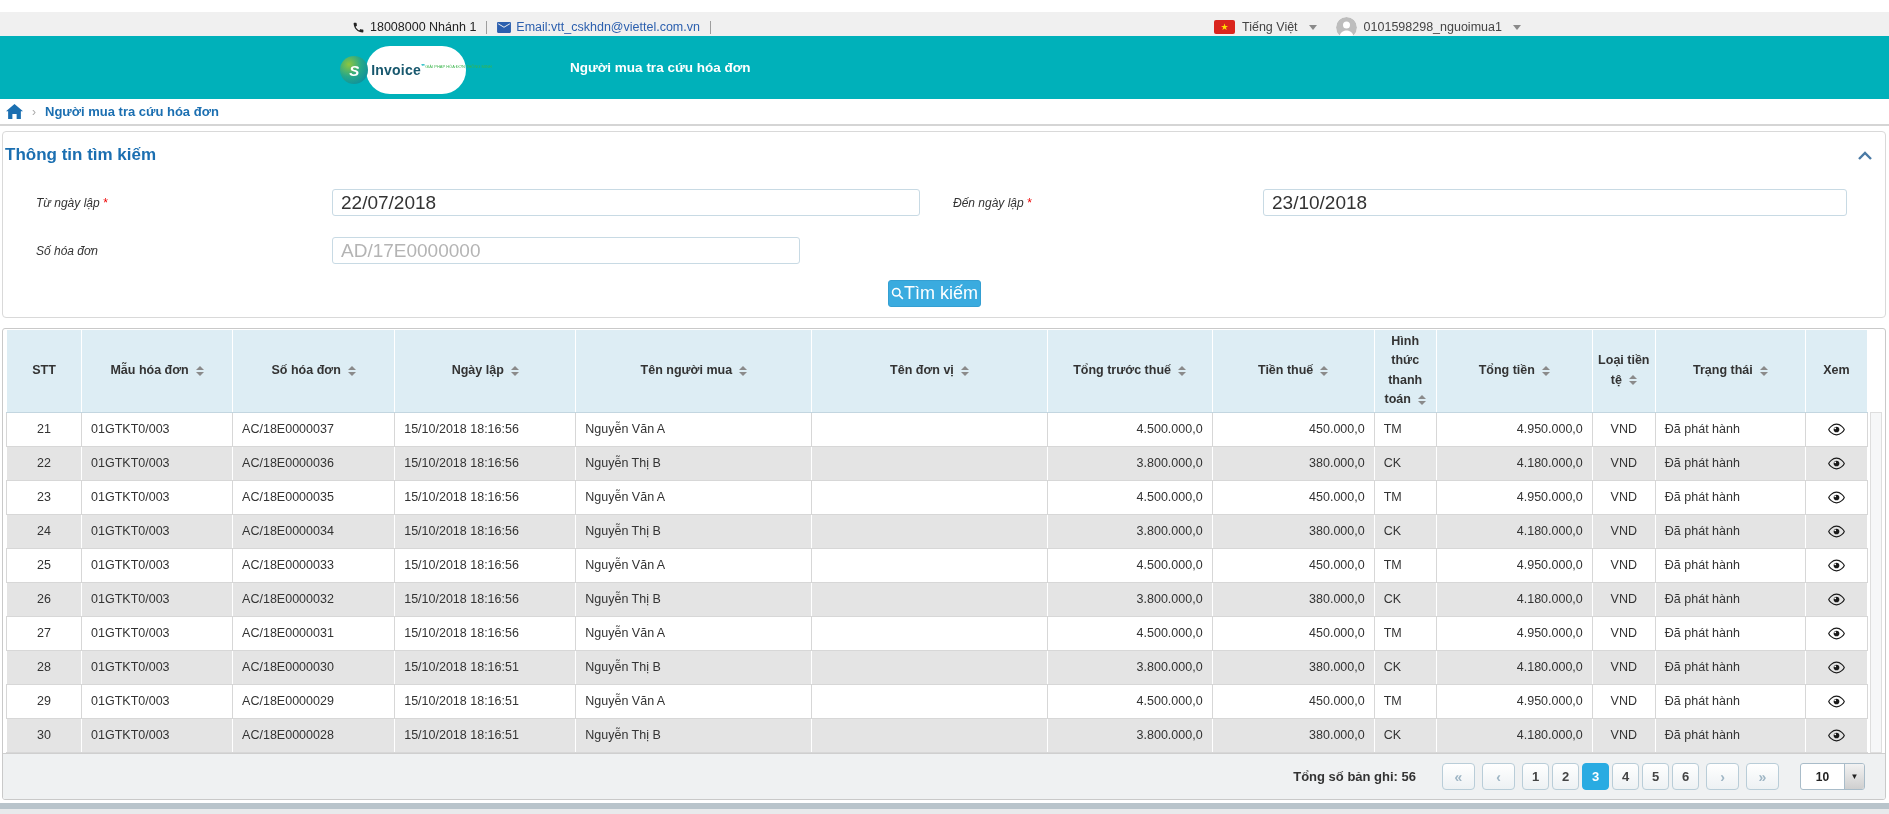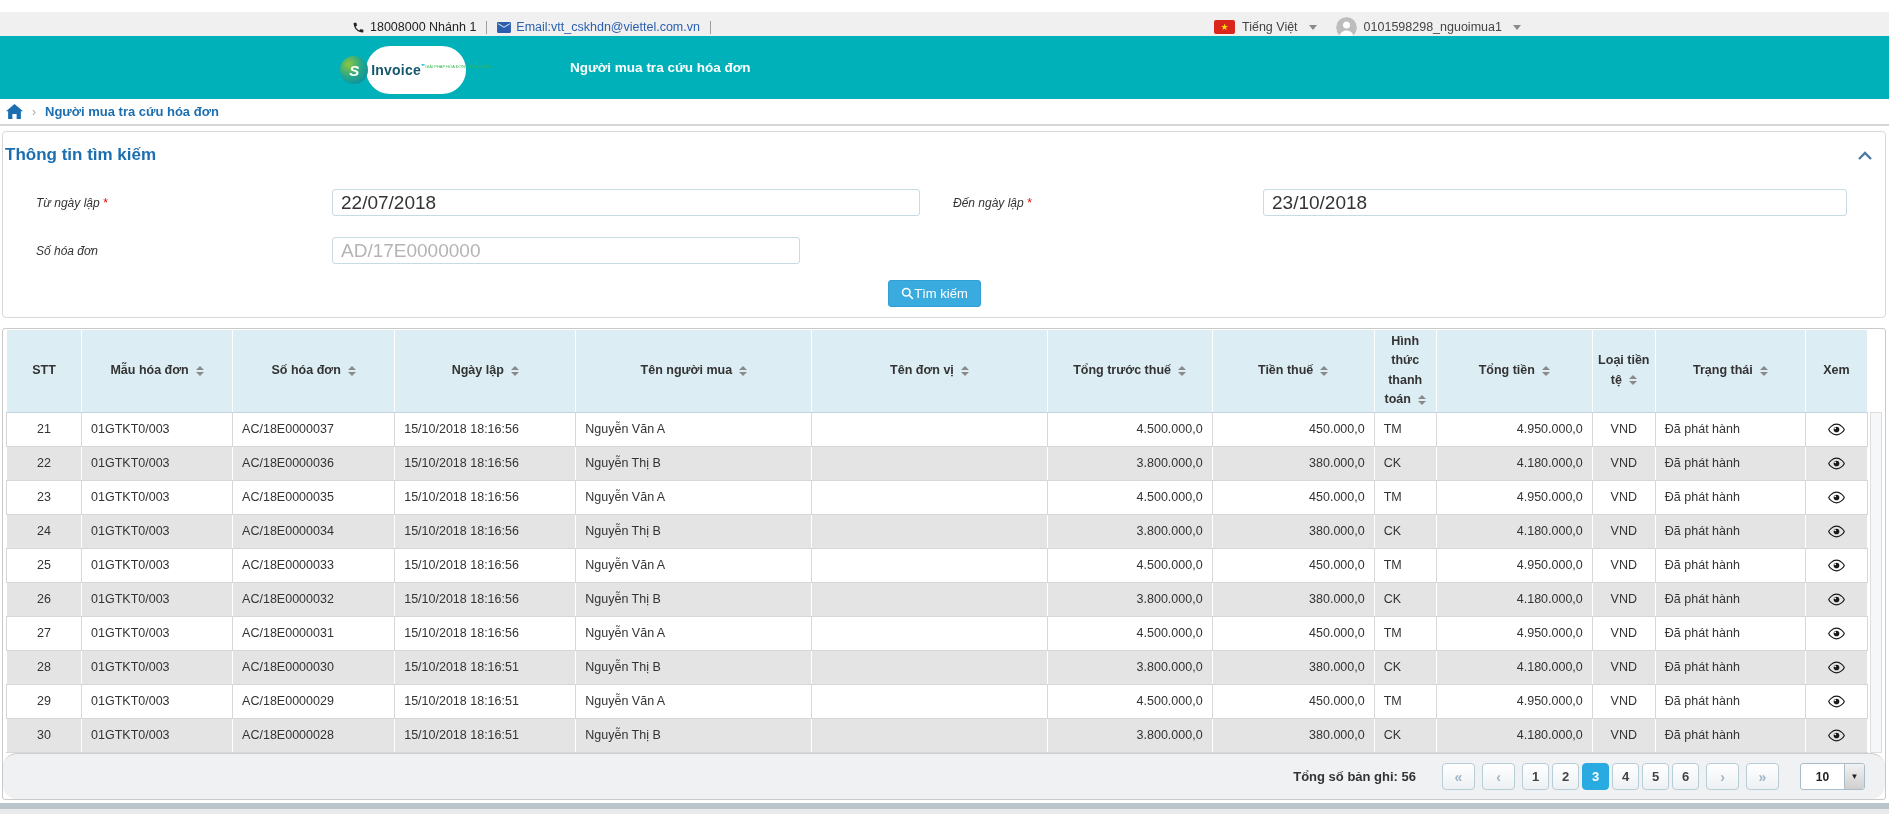--- a/index.html
+++ b/index.html
@@ -38,38 +38,38 @@
   .f-label { position:absolute; font-size:12px; color:#333;font-style:italic; }
   .req { color:#e00; margin-left:3px; }
   .f-input { position:absolute; height:27px; border:1px solid #c8dae4; border-radius:3px; font-size:19px; color:#333; padding:0 8px; font-family:"Liberation Sans", sans-serif; background:#fff; outline:none; }
   .f-input::placeholder { color:#b4b4b4; }
   .lbl-from { top:64px; left:33px; }
   .inp-from { top:57px; left:329px; width:588px; }
   .lbl-to { top:64px; left:950px; }
   .inp-to { top:57px; left:1260px; width:584px; }
   .lbl-no { top:112px; left:33px; }
   .inp-no { top:105px; left:329px; width:468px; }
-  .search-btn { position:absolute; top:148px; left:885px; width:93px; height:27px; background:#3aabdf; color:#fff; border:1px solid #349fd2; border-radius:3px; font-size:13px; font-family:"Liberation Sans", sans-serif; display:flex; align-items:center; justify-content:center; cursor:pointer; }
+  .search-btn { position:absolute; top:148px; left:885px; width:93px; height:27px; background:#3aabdf; color:#fff; border:1px solid #349fd2; border-radius:3px; font-size:18px; font-family:"Liberation Sans", sans-serif; display:flex; align-items:center; justify-content:center; cursor:pointer; }
   
   .table-card { position:absolute; top:328px; left:2px; width:1884px; height:472px; background:#fff; border:1px solid #c9c9c9; border-radius:3px; overflow:hidden; }
   table { border-collapse:collapse; table-layout:fixed; width:1862px; margin-left:3px; font-size:12.5px; }
   th { height:82px; background:#ddedf4; border:1px solid #fff; border-bottom:1px solid #c3d6e0; font-weight:bold; color:#333; text-align:center; padding:2px 4px; line-height:1.55; }
   td { height:34px; border:1px solid #d7d7d7; padding:0 9px; background:#fff; overflow:hidden; white-space:nowrap; }
   tr.alt td { background:#e4e4e4; border-color:#fff; border-bottom:1px solid #d7d7d7; }
   td:nth-child(1) { text-align:center; }
   td:nth-child(7), td:nth-child(8), td:nth-child(10) { text-align:right; }
   td:nth-child(11), td:nth-child(13) { text-align:center; }
   .sort { display:inline-flex; flex-direction:column; gap:2px; margin-left:7px; vertical-align:middle; }
   .sort i { width:0; height:0; border-left:4px solid transparent; border-right:4px solid transparent; }
   .sort .s-up { border-bottom:4px solid #8a8a8a; }
   .sort .s-down { border-top:4px solid #8a8a8a; }
   .eye-cell svg { display:block; margin:0 auto; cursor:pointer; }
   .scroll-track { position:absolute; top:83px; right:3px; width:12px; height:341px; background:#f6f7f8; border:1px solid #dedede; }
   
-  .table-footer { position:absolute; left:0; right:0; bottom:0; height:46px; background:#eff1f2; border-top:1px solid #cfcfcf; display:flex; align-items:center; justify-content:flex-end; gap:26px; padding-right:20px;border-radius:14px; }
+  .table-footer { position:absolute; left:0; right:0; bottom:0; height:46px; background:#eff1f2; border-top:1px solid #cfcfcf; display:flex; align-items:center; justify-content:flex-end; gap:26px; padding-right:20px; }
   .total-label { font-size:13px; font-weight:bold; color:#333; }
   .pager { display:flex; align-items:center; gap:7px; }
   .pg-group { display:flex; align-items:center; gap:3px; }
   .pg { min-width:27px; height:27px; padding:0 6px; border:1px solid #b9cdd8; border-radius:4px; background:linear-gradient(#ffffff,#edf1f3); font-size:13px; font-weight:bold; color:#444; display:flex; align-items:center; justify-content:center; cursor:pointer; font-family:"Liberation Sans", sans-serif; }
   .pg.nav { color:#9fb6c5; font-size:14px; min-width:33px; }
   .pg.active { background:#29abe2; border-color:#29abe2; color:#fff; }
   .page-size { display:flex; align-items:stretch; height:27px; border:1px solid #a9bcc9; border-radius:3px; background:#fff; overflow:hidden; cursor:pointer; margin-left:14px; }
   .ps-val { width:43px; display:flex; align-items:center; justify-content:center; font-size:12px; font-weight:bold; color:#222; }
   .ps-btn { width:20px; background:linear-gradient(#f2f2f2,#cfcfcf); border-left:1px solid #a9bcc9; display:flex; align-items:center; justify-content:center; font-size:8px; color:#222; }
   

